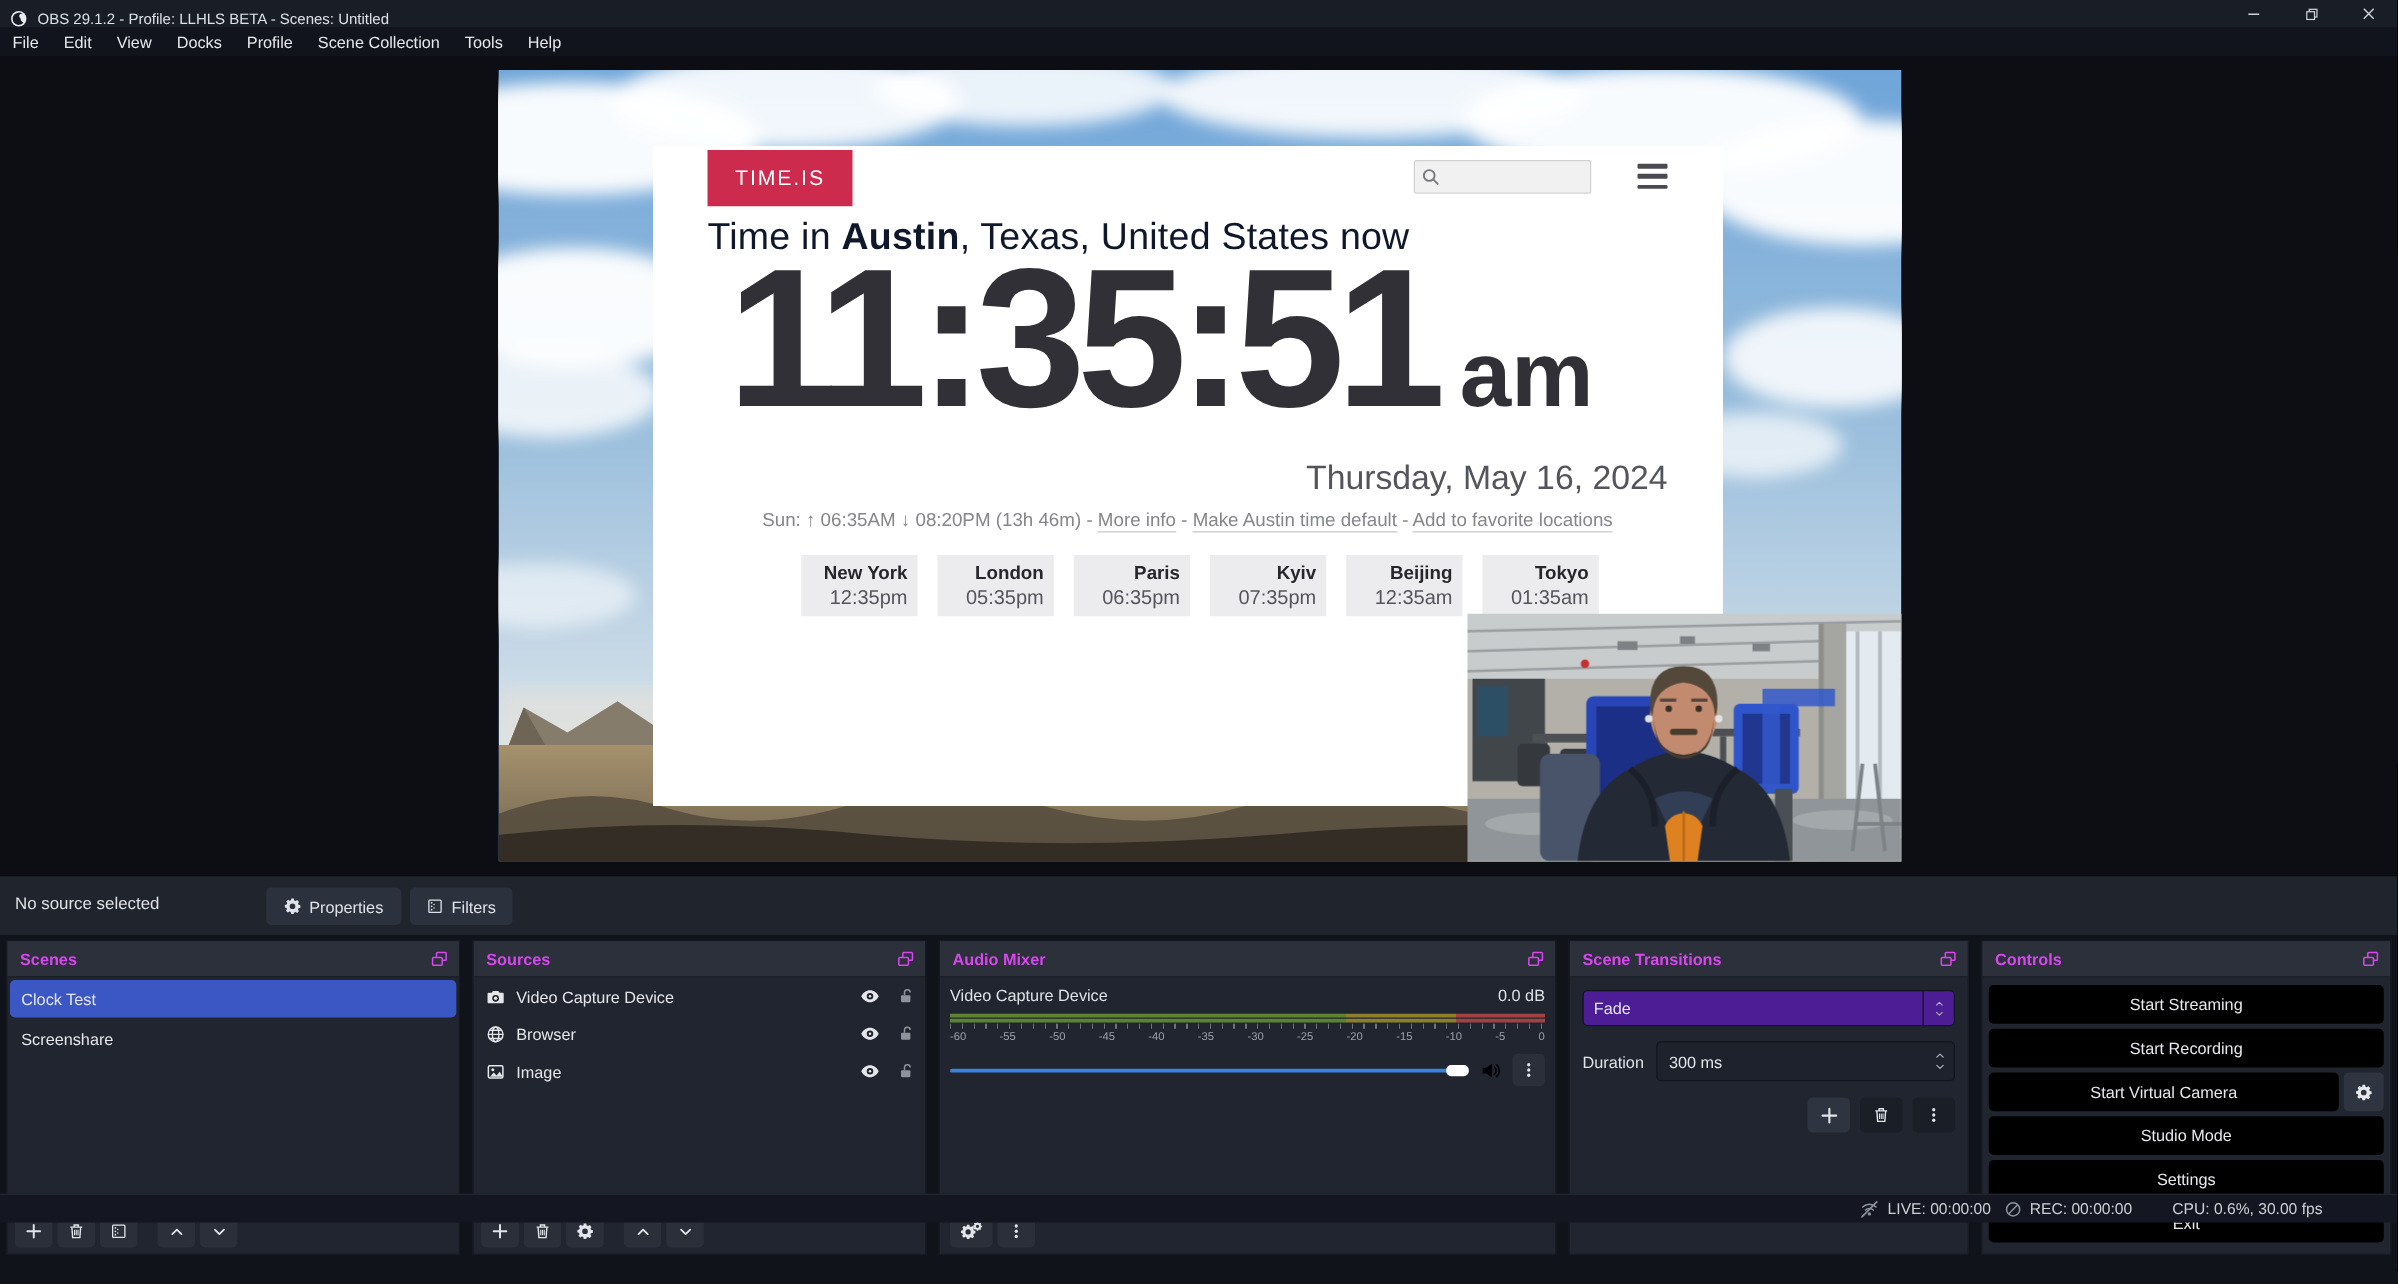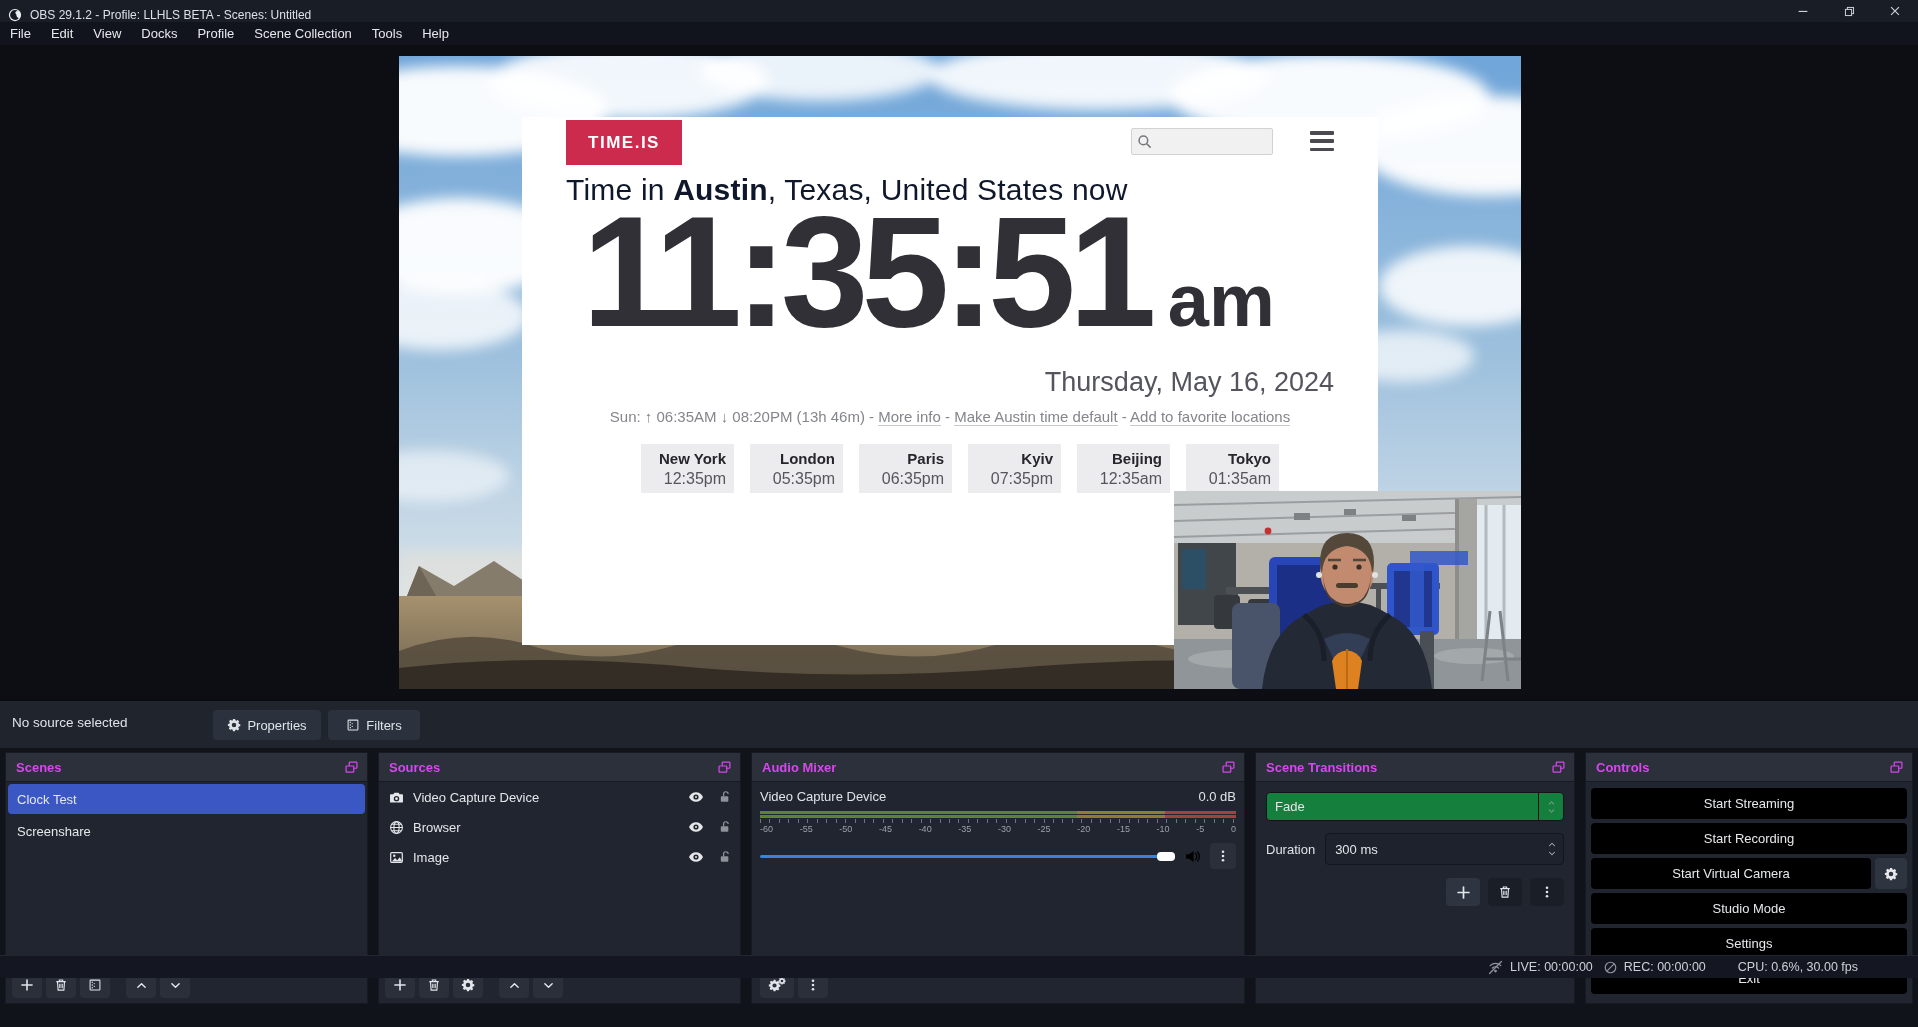--- a/index.html
+++ b/index.html
@@ -19,21 +19,21 @@
   .menu-item{padding:2px 10px;}
 
   
   .canvas{position:absolute;top:45px;left:0;width:100%;height:655px;background:#0c0e13;}
   .video{position:absolute;left:399px;top:11px;width:1122px;height:633px;overflow:hidden;background:#79a8d6;}
   .video svg.scene{position:absolute;left:0;top:0;}
 
   
   .browser-card{position:absolute;left:123px;top:61px;width:856px;height:528px;background:#fff;color:#3d3d44;}
   .ti-logo{position:absolute;left:44px;top:3px;width:116px;height:45px;background:#cc2b4d;color:#fff;
-           display:flex;align-items:center;justify-content:center;font-weight:bold;font-size:17px;letter-spacing:1.5px;}
+           display:flex;align-items:center;justify-content:center;font-weight:normal;font-size:17px;letter-spacing:1.5px;}
   .ti-search{position:absolute;left:609px;top:11px;width:142px;height:27px;background:#f1f1f2;
              border:1px solid #d2d2d4;border-radius:2px;display:flex;align-items:center;padding-left:5px;box-sizing:border-box;color:#77777c;}
   .ti-burger{position:absolute;left:788px;top:14px;width:24px;height:20px;display:flex;flex-direction:column;justify-content:space-between;}
   .ti-burger i{display:block;height:3.5px;background:#4a4a50;border-radius:1px;}
   .ti-heading{position:absolute;left:44px;top:56px;font-size:30px;color:#0f172a;letter-spacing:.2px;}
   .ti-clock{position:absolute;left:60px;top:64px;display:flex;align-items:baseline;color:#303036;}
   .ti-clock .t{font-size:158px;font-weight:bold;letter-spacing:-7px;}
   .ti-clock .m{font-size:74px;font-weight:bold;margin-left:18px;}
   .ti-date{position:absolute;right:44px;top:250px;font-size:27px;color:#54555c;}
   .ti-sun{position:absolute;left:0;right:0;top:291px;text-align:center;font-size:15px;color:#85868c;white-space:nowrap;}
@@ -45,21 +45,21 @@
 
   .webcam{position:absolute;left:775px;top:435px;width:347px;height:198px;overflow:hidden;}
 
   
   .srcbar{position:absolute;top:700px;left:0;right:0;height:47px;background:#20242d;border-top:1px solid #090a0e;}
   .srcbar .status{position:absolute;left:12px;top:14px;font-size:13.5px;color:#dfe2e7;}
   .btn{background:#2b313d;border-radius:4px;color:#dfe3e8;font-size:13px;display:inline-flex;
        align-items:center;justify-content:center;gap:6px;box-sizing:border-box;}
   .srcbar .btn{position:absolute;top:9px;height:30px;}
   #btn-properties{left:213px;width:108px;}
-  #btn-filters{left:328px;width:92px;}
+  #btn-filters{left:328px;width:82px;}
 
   
   .panel{position:absolute;top:752px;height:252px;background:#20252f;border:1px solid #171a22;box-sizing:border-box;}
   .panel-header{height:28px;background:#2b303b;display:flex;align-items:center;justify-content:space-between;
                 padding:0 8px 0 10px;color:#d946ef;font-size:13px;font-weight:bold;border-bottom:1px solid #171a22;}
   #p-scenes{left:5px;width:363px;}
   #p-sources{left:378px;width:363px;}
   #p-mixer{left:751px;width:494px;}
   #p-trans{left:1255px;width:320px;}
   #p-controls{left:1585px;width:328px;}
@@ -84,21 +84,21 @@
   .meter .mticks{height:4px;margin-top:1px;background:repeating-linear-gradient(90deg,#6d7480 0 1px,transparent 1px 9.45px);}
   .meter .tlabels{display:flex;justify-content:space-between;font-size:9px;color:#9aa1aa;margin-top:1px;}
   .sliderrow{display:flex;align-items:center;margin-top:9px;gap:9px;}
   .vslider{flex:1;height:9px;position:relative;}
   .vslider .track{position:absolute;left:0;right:0;top:3px;height:3px;background:#3a82dc;border-radius:2px;}
   .vslider .handle{position:absolute;right:0;top:0;width:18px;height:9px;background:#fff;border-radius:4px;}
   .kebab-btn{width:26px;height:26px;background:#2a2f3a;border-radius:4px;display:flex;align-items:center;justify-content:center;color:#e2e5ea;}
 
   
   .transbody{padding:10px 10px 0 10px;}
-  .tselect{height:27px;background:#15803d;border:1px solid #12151d;border-radius:4px;display:flex;align-items:center;color:#e2e5ea;font-size:13px;}
+  .tselect{height:27px;background:#4c1d95;border:1px solid #12151d;border-radius:4px;display:flex;align-items:center;color:#e2e5ea;font-size:13px;}
   .tselect .val{flex:1;padding-left:8px;}
   .tselect .spin{width:24px;align-self:stretch;border-left:1px solid #12151d;display:flex;flex-direction:column;align-items:center;justify-content:center;color:#aab0b8;}
   .durrow{display:flex;align-items:center;margin-top:12px;gap:10px;}
   .durrow .dlabel{color:#dfe3e8;font-size:13px;}
   .spinbox{flex:1;height:30px;background:#1d222c;border:1px solid #12151d;border-radius:4px;display:flex;align-items:center;color:#e2e5ea;font-size:13px;}
   .spinbox .val{flex:1;padding-left:9px;}
   .spinbox .spin{width:22px;display:flex;flex-direction:column;align-items:center;justify-content:center;color:#aab0b8;}
   .transbtns{display:flex;justify-content:flex-end;gap:8px;margin-top:13px;}
   .transbtns .tbtn{width:34px;height:28px;}
   .transbtns .dark{background:#1a1e27;}

